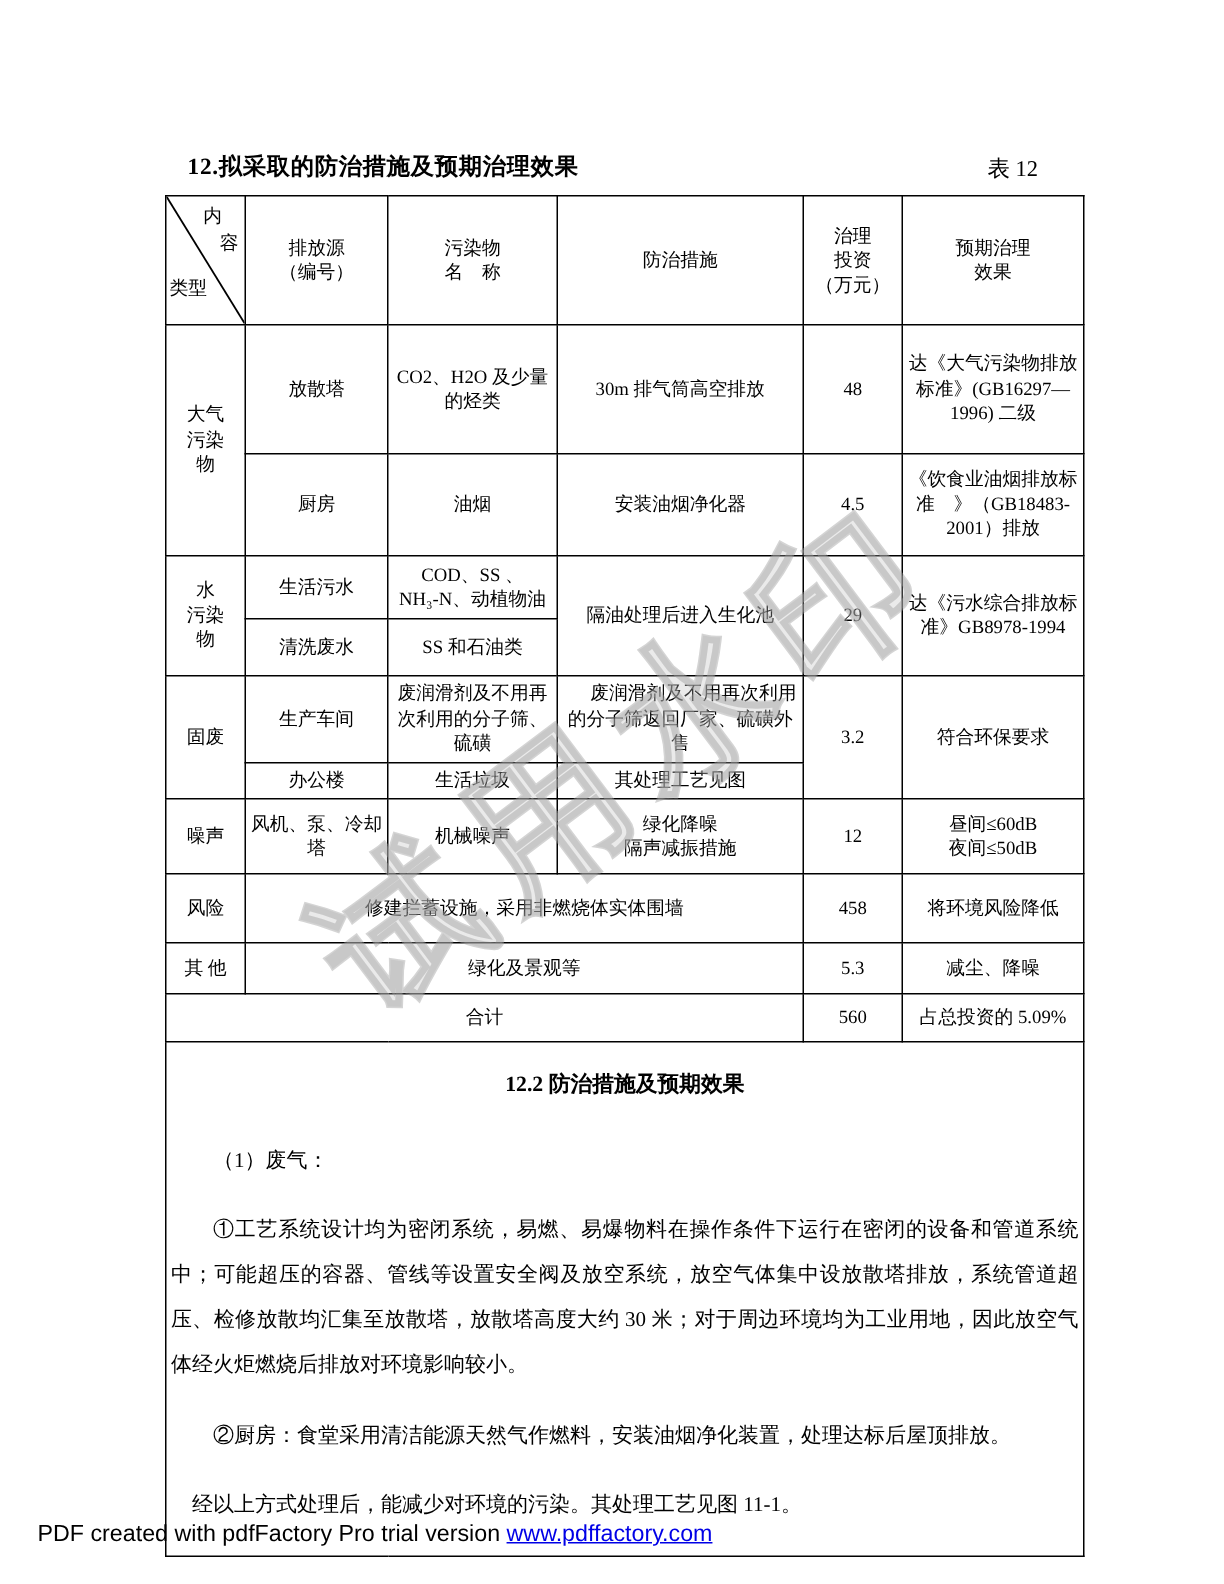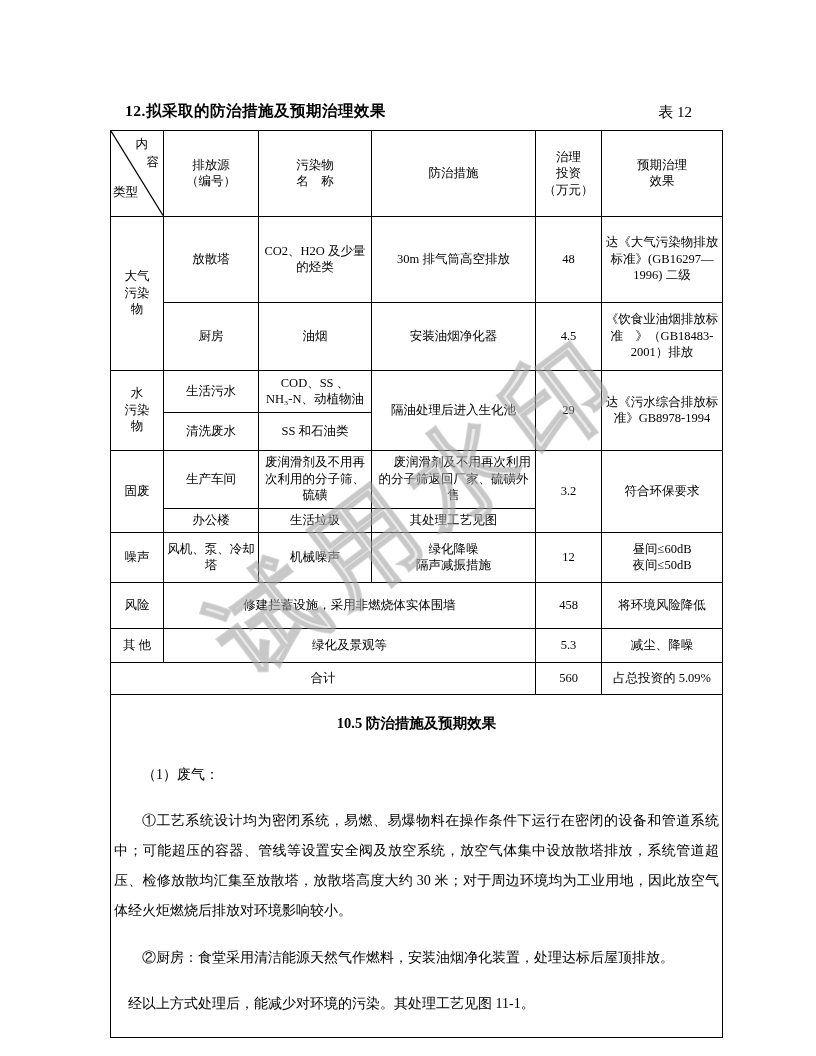--- a/index.html
+++ b/index.html
@@ -175,28 +175,29 @@
       </tr>
 
       <tr class="h32">
         <td colspan="4">合计</td>
         <td>560</td>
         <td>占总投资的 5.09%</td>
       </tr>
 
       <tr>
         <td colspan="6" class="section-cell">
-          <div class="sec-heading">10.5 防治措施及预期效果</div>
+          <div class="sec-heading">12.2 防治措施及预期效果</div>
           <p class="para ind2">（1）废气：</p>
           <p class="para ind2">①工艺系统设计均为密闭系统，易燃、易爆物料在操作条件下运行在密闭的设备和管道系统中；可能超压的容器、管线等设置安全阀及放空系统，放空气体集中设放散塔排放，系统管道超压、检修放散均汇集至放散塔，放散塔高度大约 30 米；对于周边环境均为工业用地，因此放空气体经火炬燃烧后排放对环境影响较小。</p>
           <p class="para ind2">②厨房：食堂采用清洁能源天然气作燃料，安装油烟净化装置，处理达标后屋顶排放。</p>
           <p class="para ind1">经以上方式处理后，能减少对环境的污染。其处理工艺见图 11-1。</p>
         </td>
       </tr>
     </tbody>
       </table>
   </div>
 
   <div class="watermark">试用水印</div>
 
 
+  <div class="footer"><span>PDF created with pdfFactory Pro trial version </span><a href="#">www.pdffactory.com</a></div>
 
 </div>
 
 </body></html>

